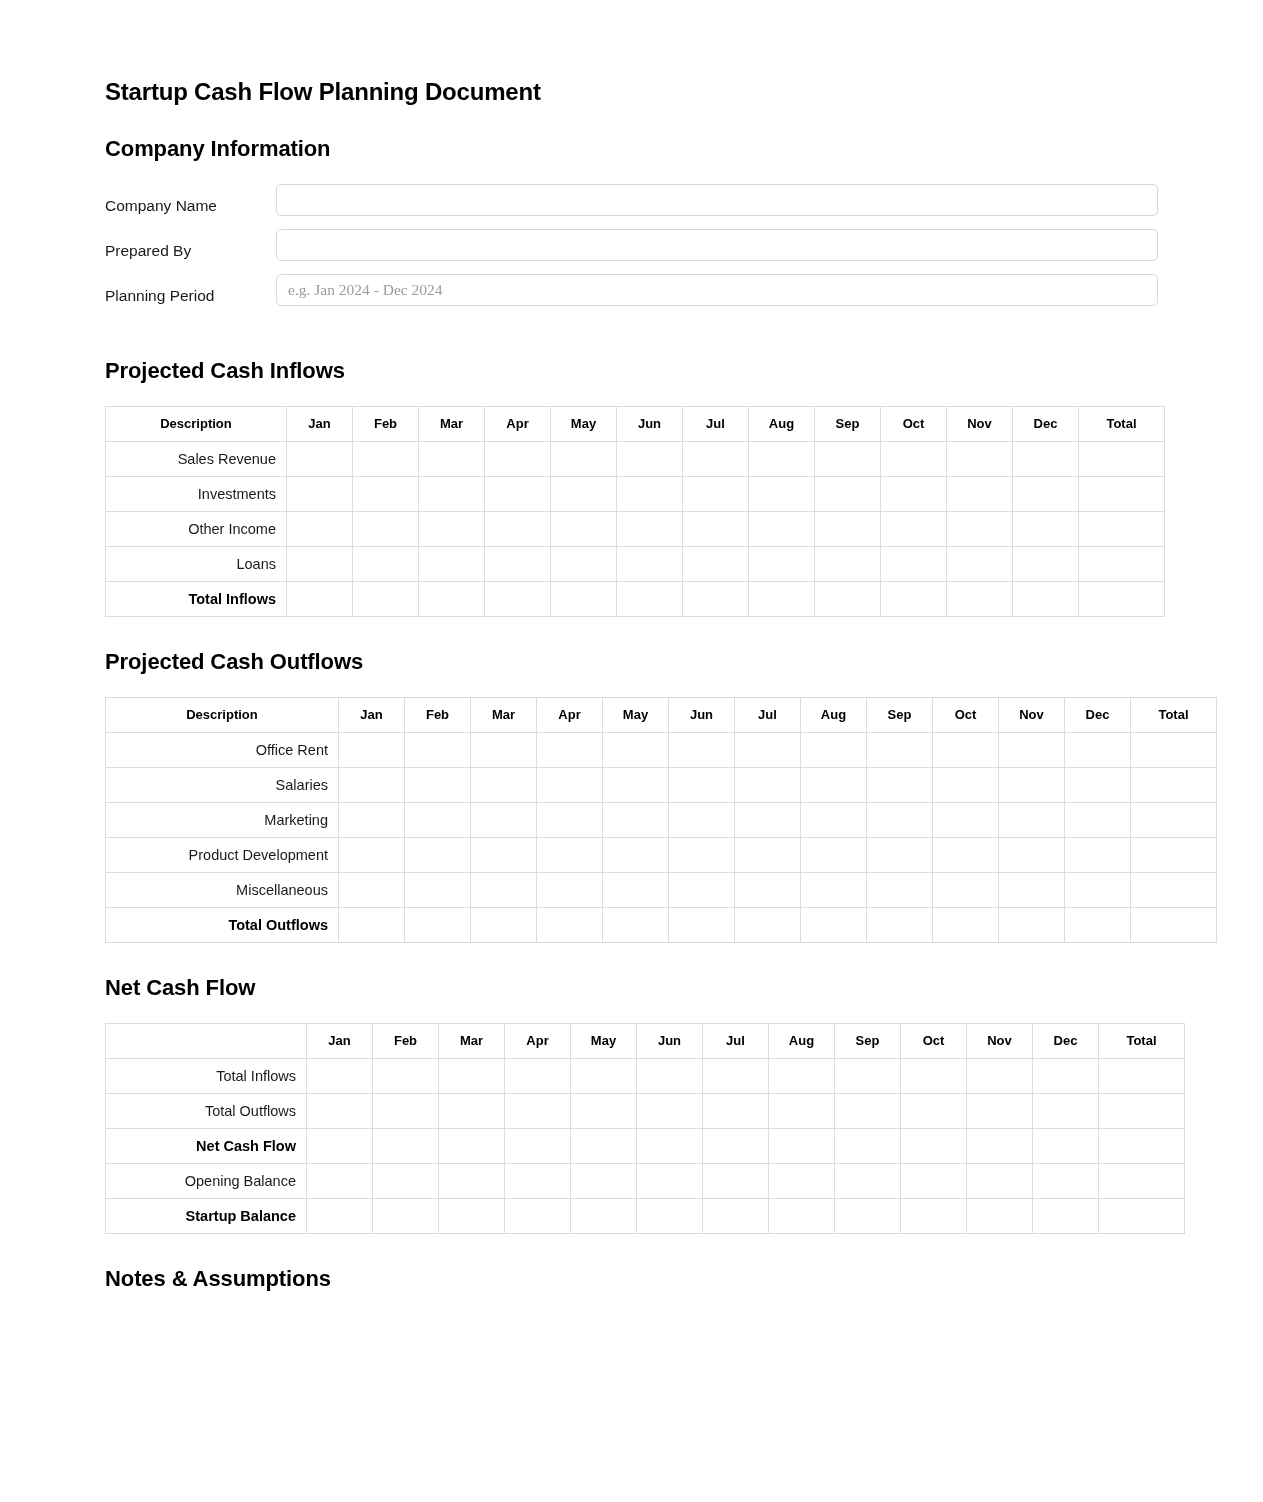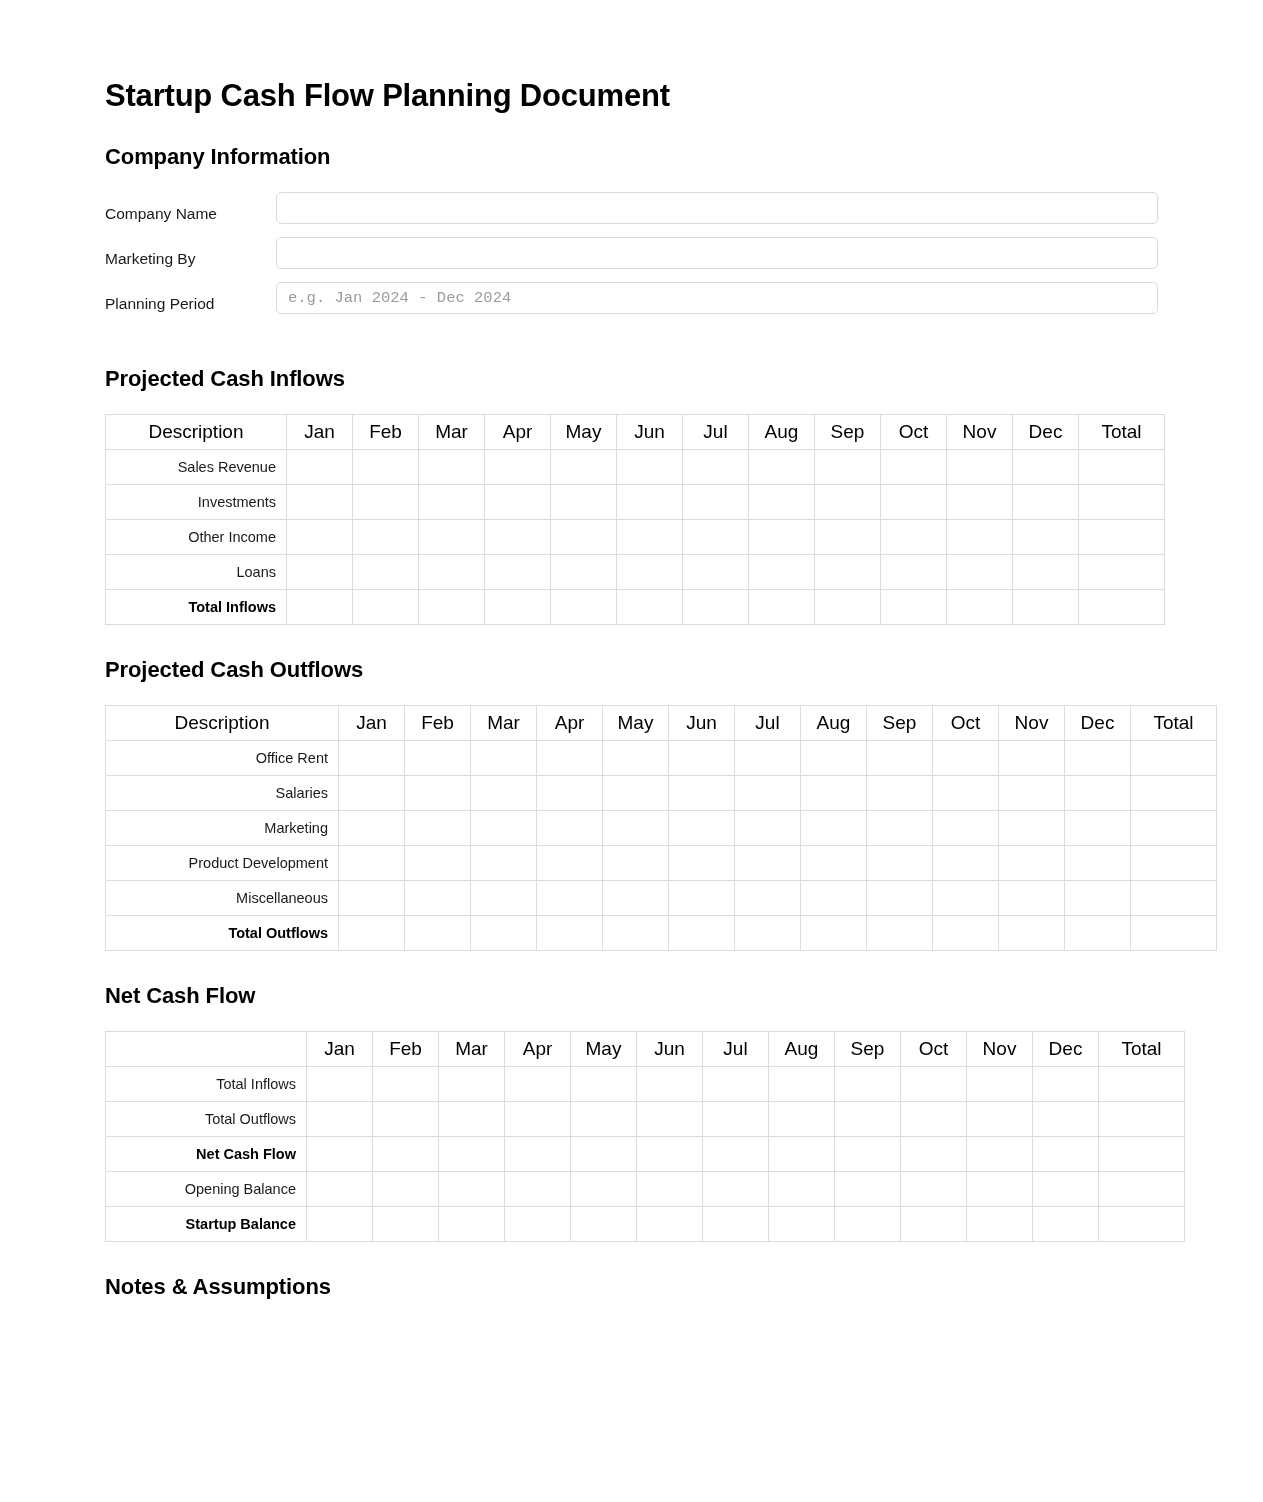--- a/index.html
+++ b/index.html
@@ -17,21 +17,21 @@
   }
 
   .page {
     padding: 78px 105px 0 105px;
     box-sizing: border-box;
     width: 1263px;
   }
 
   
   .doc-title {
-    font-size: 31px;
+    font-size: 24px;
     font-weight: bold;
     line-height: 1.15;
     margin: 0 0 30px 0;
     letter-spacing: -0.2px;
     color: #000000;
   }
   .section-title {
     font-size: 22px;
     font-weight: bold;
     margin: 0 0 22px 0;
@@ -58,21 +58,21 @@
     color: #1a1a1a;
     line-height: 1.2;
   }
   .form-input {
     flex: 1 1 auto;
     height: 32px;
     box-sizing: border-box;
     border: 1px solid #d9d9d9;
     border-radius: 5px;
     background: #ffffff;
-    font-family: Liberation Mono, monospace;
+    font-family: Liberation Serif, serif;
     font-size: 15.5px;
     color: #1a1a1a;
     padding: 0 11px;
     outline: none;
   }
   .form-input::placeholder {
     color: #9b9b9b;
     opacity: 1;
   }
 
@@ -87,25 +87,25 @@
   table.cf td {
     border: 1px solid #dcdcdc;
     height: 35px;
     box-sizing: border-box;
     padding: 0 10px;
     vertical-align: middle;
     font-weight: normal;
     color: #1a1a1a;
   }
   table.cf thead th {
-    font-weight: normal;
+    font-weight: bold;
     text-align: center;
     color: #000000;
     background: #ffffff;
-    font-size: 19px;
+    font-size: 13px;
   }
   table.cf thead th.desc-head {
     text-align: center;
   }
   table.cf tbody td.row-label {
     text-align: right;
     white-space: nowrap;
   }
   table.cf tbody tr.total-row td.row-label {
     font-weight: bold;
@@ -149,21 +149,21 @@
   <h1 class="doc-title">Startup Cash Flow Planning Document</h1>
 
   <section class="section">
     <h2 class="section-title">Company Information</h2>
     <div id="company-form">
         <div class="form-row">
           <label class="form-label">Company Name</label>
           <input type="text" class="form-input" style="">
         </div>
         <div class="form-row">
-          <label class="form-label">Marketing By</label>
+          <label class="form-label">Prepared By</label>
           <input type="text" class="form-input" style="">
         </div>
         <div class="form-row">
           <label class="form-label">Planning Period</label>
           <input type="text" class="form-input" placeholder="e.g. Jan 2024 - Dec 2024" style="">
         </div>
       </div>
   </section>
 
   <section class="section tables">

